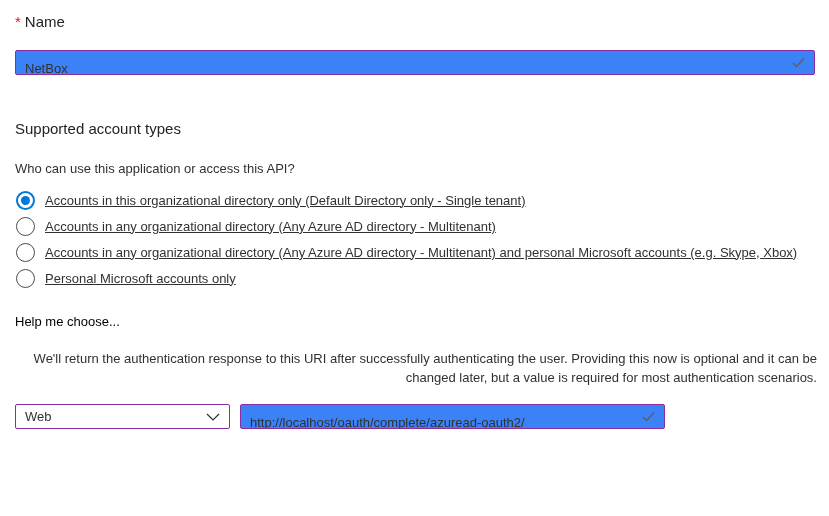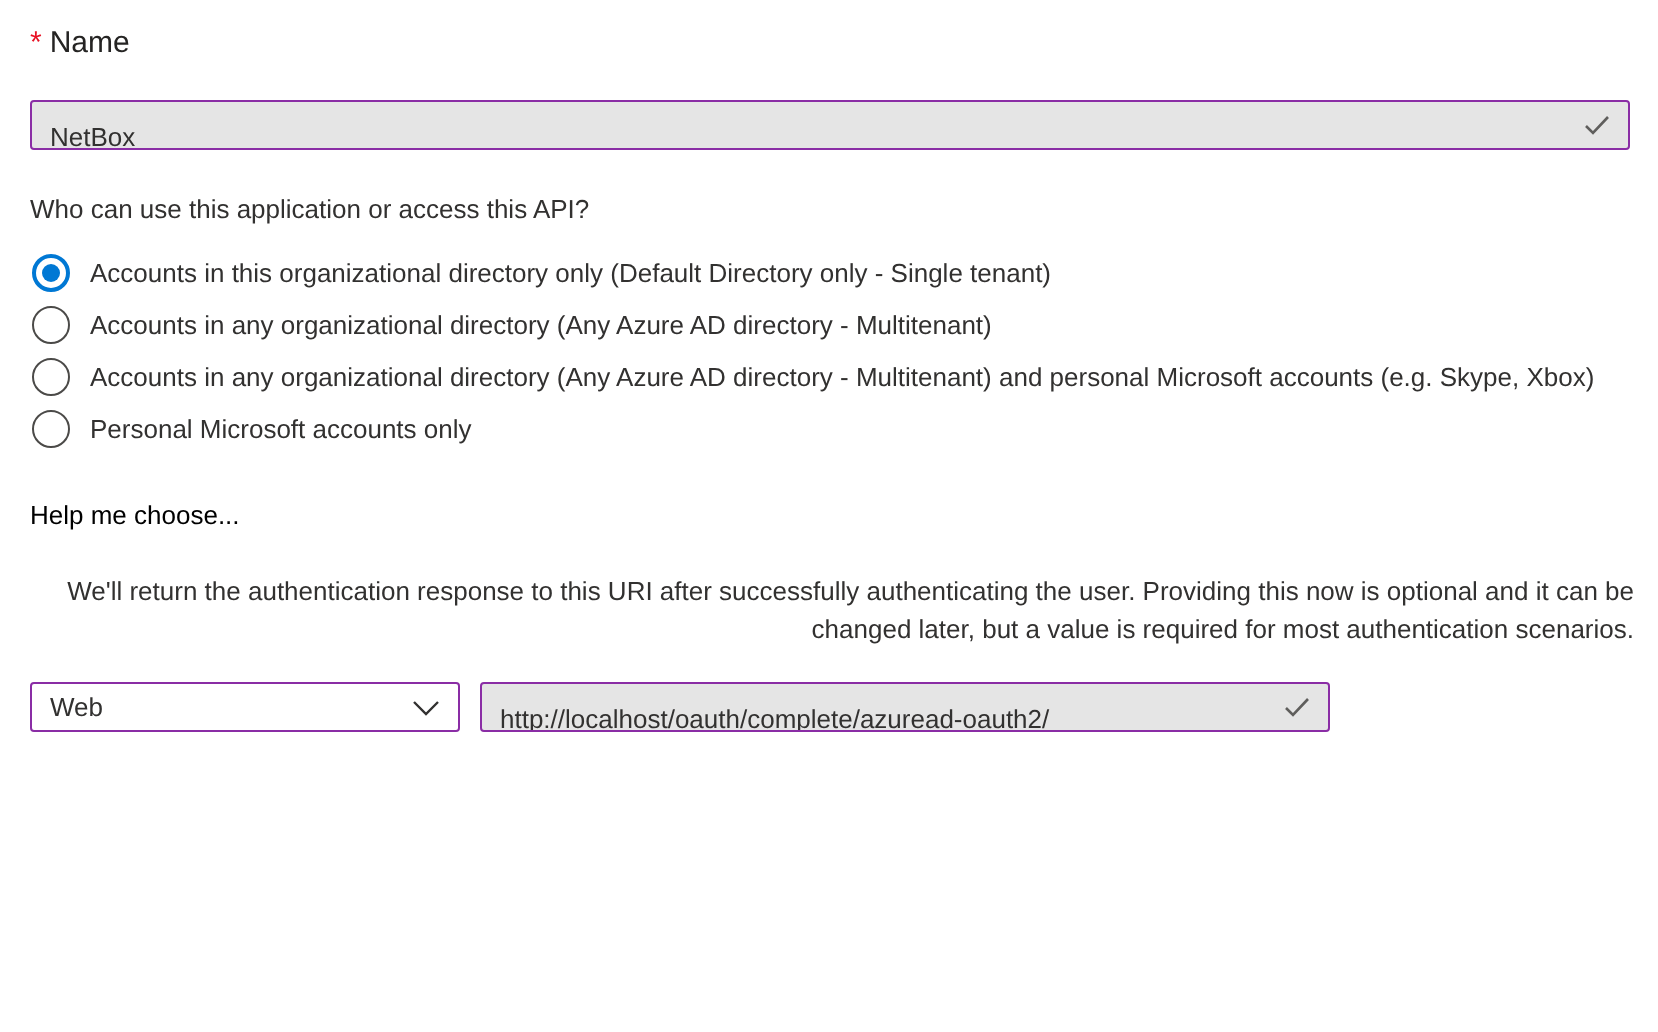--- a/index.html
+++ b/index.html
@@ -35,34 +35,34 @@
 
   .text-input {
     width: 100%; height: 100%;
     border: 1px solid #8a2da5;
     border-radius: 2px;
     padding: 12px 28px 0 9px;
     font-family: "Liberation Sans", sans-serif;
     font-size: 13px;
     color: #323130;
     outline: none;
-    background: #e5e5e5;
+    background: #3b82f6;
   }
   .check {
     position: absolute;
     right: 10px; top: 50%;
     transform: translateY(-50%);
     pointer-events: none;
   }
 
   
   .sat-heading { margin-top: 44px; }
   .sat-question { margin-top: 20px; }
 
-  .radio-group { margin-top: 9px; }
+  .radio-group { margin-top: 9px; text-decoration: underline; }
   .radio-row {
     display: flex;
     align-items: center;
     height: 26px;
     cursor: pointer;
   }
   .radio {
     flex: 0 0 auto;
     width: 19px; height: 19px;
     margin-left: 1px;
@@ -139,20 +139,21 @@
 
 
   <div class="input-wrap name-input-wrap">
     <input class="text-input" type="text" value="NetBox" style="">
     <svg class="check" width="13" height="11" viewBox="0 0 13 11">
       <polyline points="1,5.5 4.5,9 12,1" fill="none" stroke="#5f5e5c" stroke-width="1.3"></polyline>
     </svg>
   </div>
 
   
+  <div class="heading sat-heading">Supported account types</div>
 
   <p class="desc sat-question">Who can use this application or access this API?</p>
 
   <div class="radio-group">
     <div class="radio-row">
       <span class="radio checked"></span>
       <span class="radio-label">Accounts in this organizational directory only (Default Directory only - Single tenant)</span>
     </div>
     <div class="radio-row">
       <span class="radio"></span>

